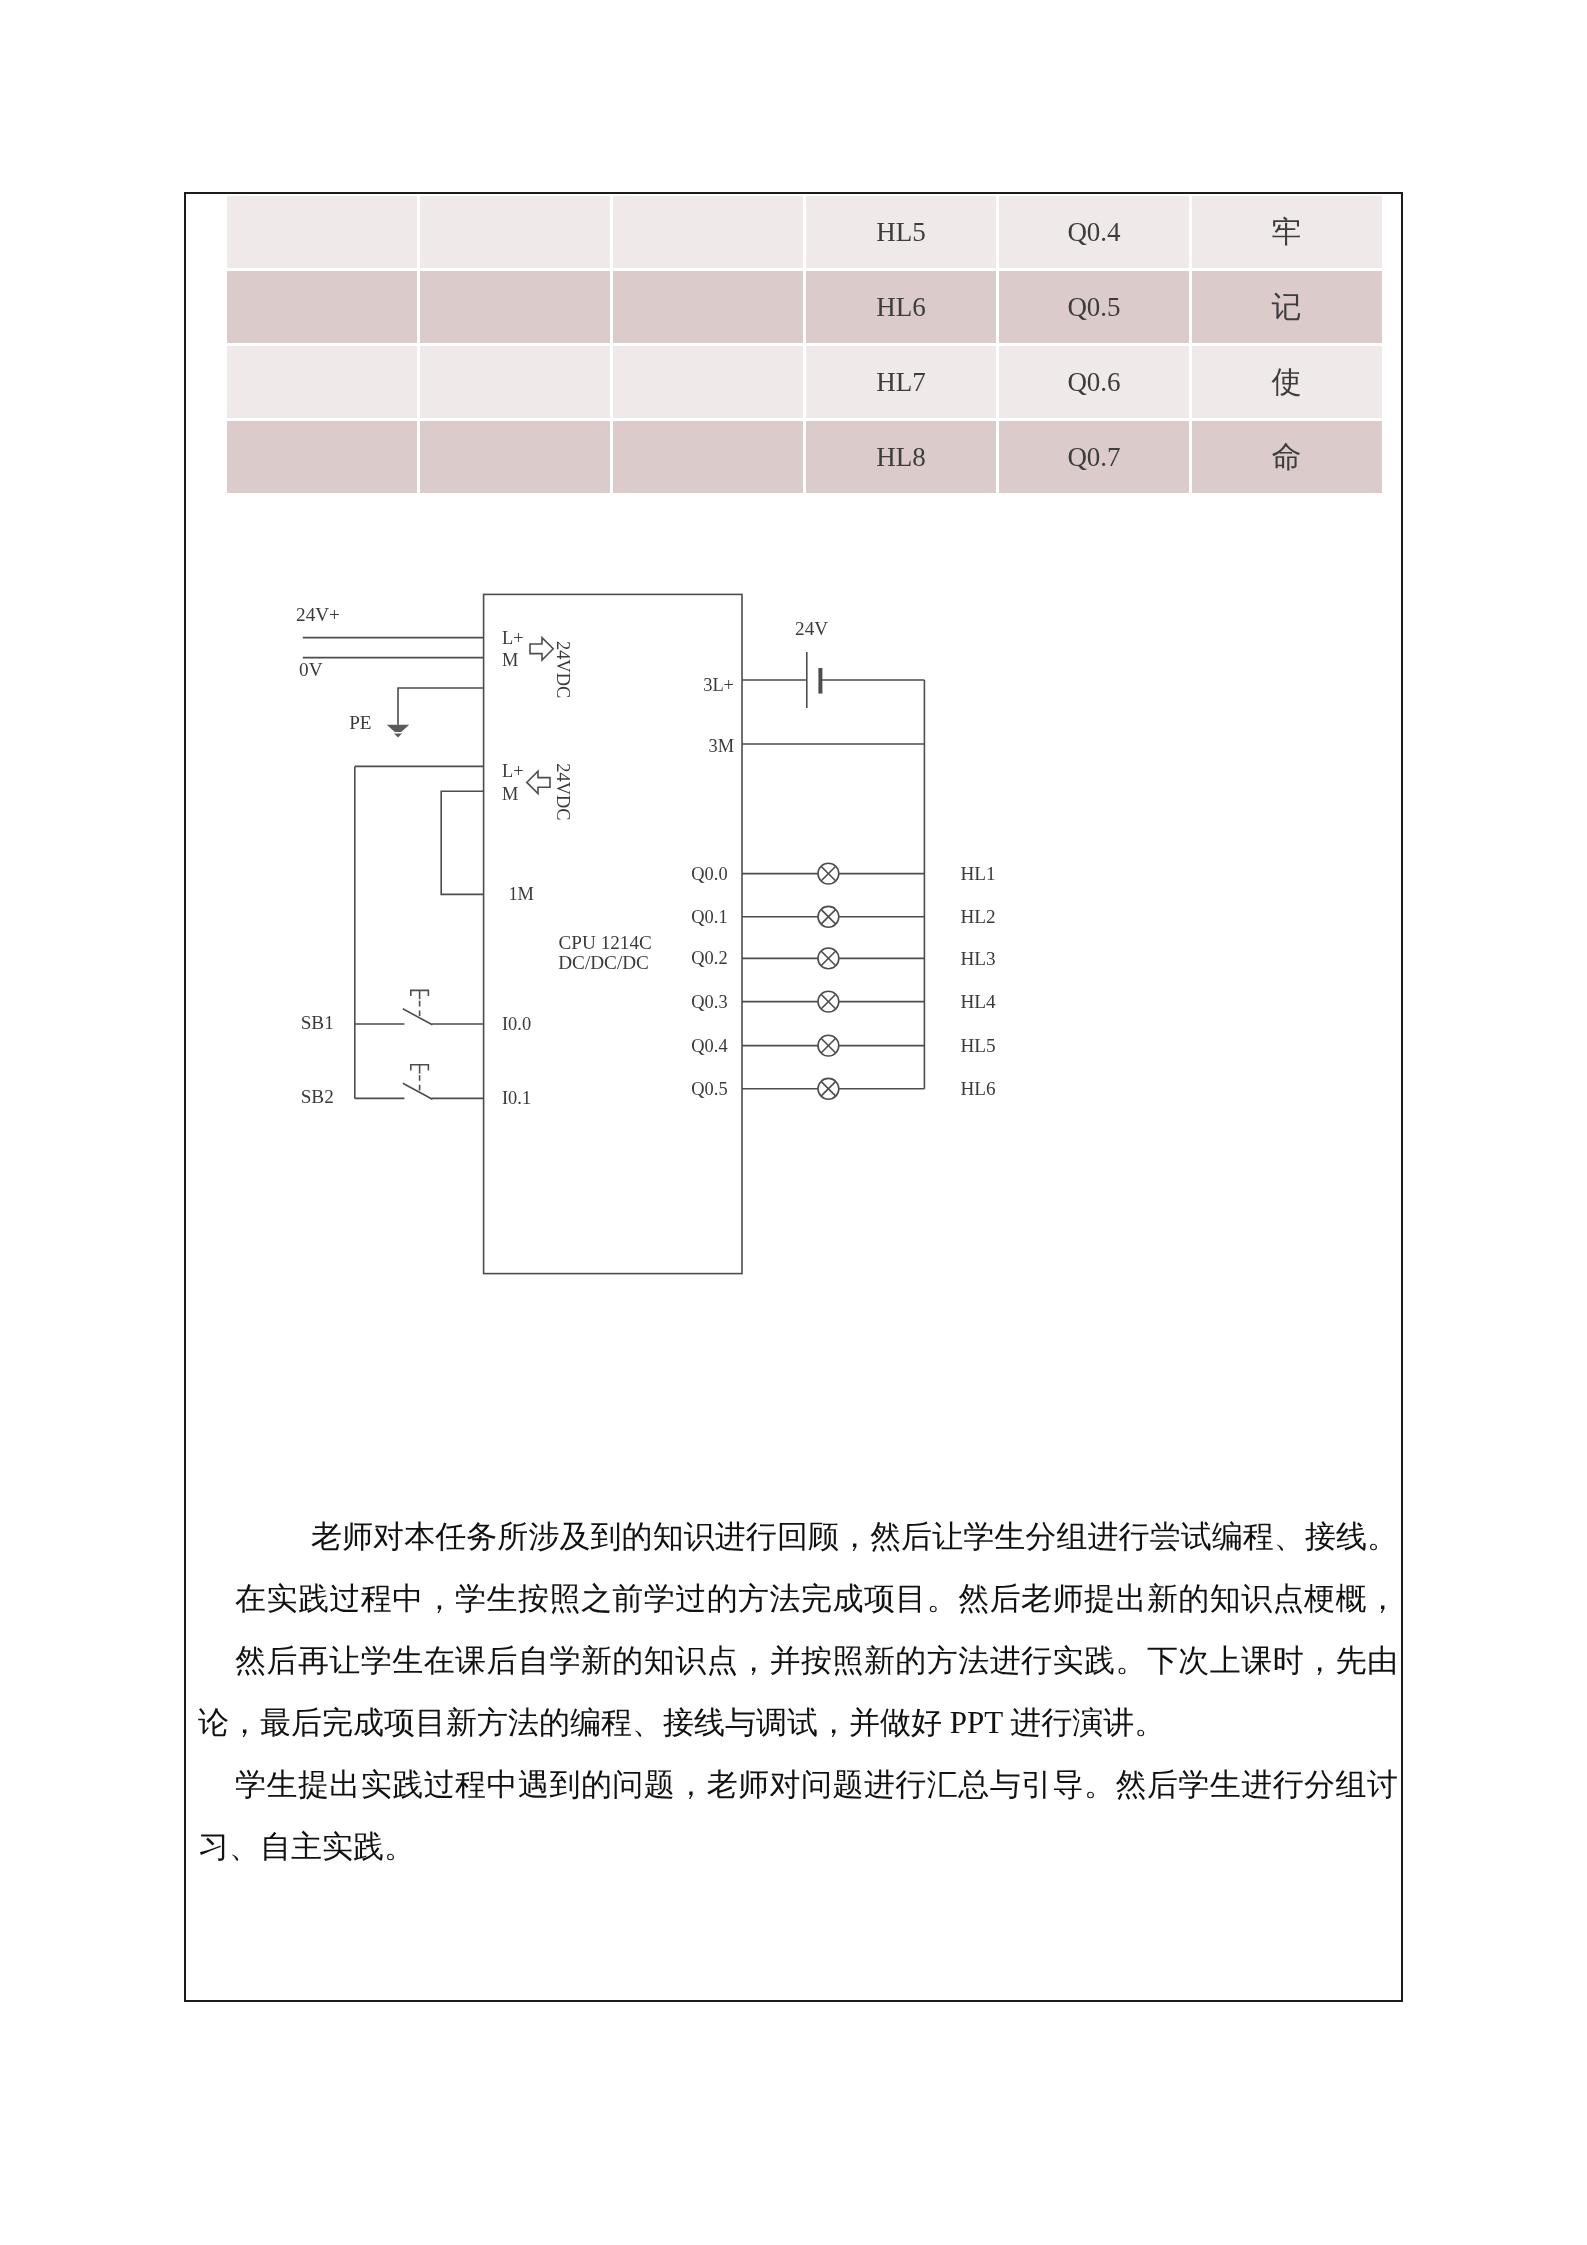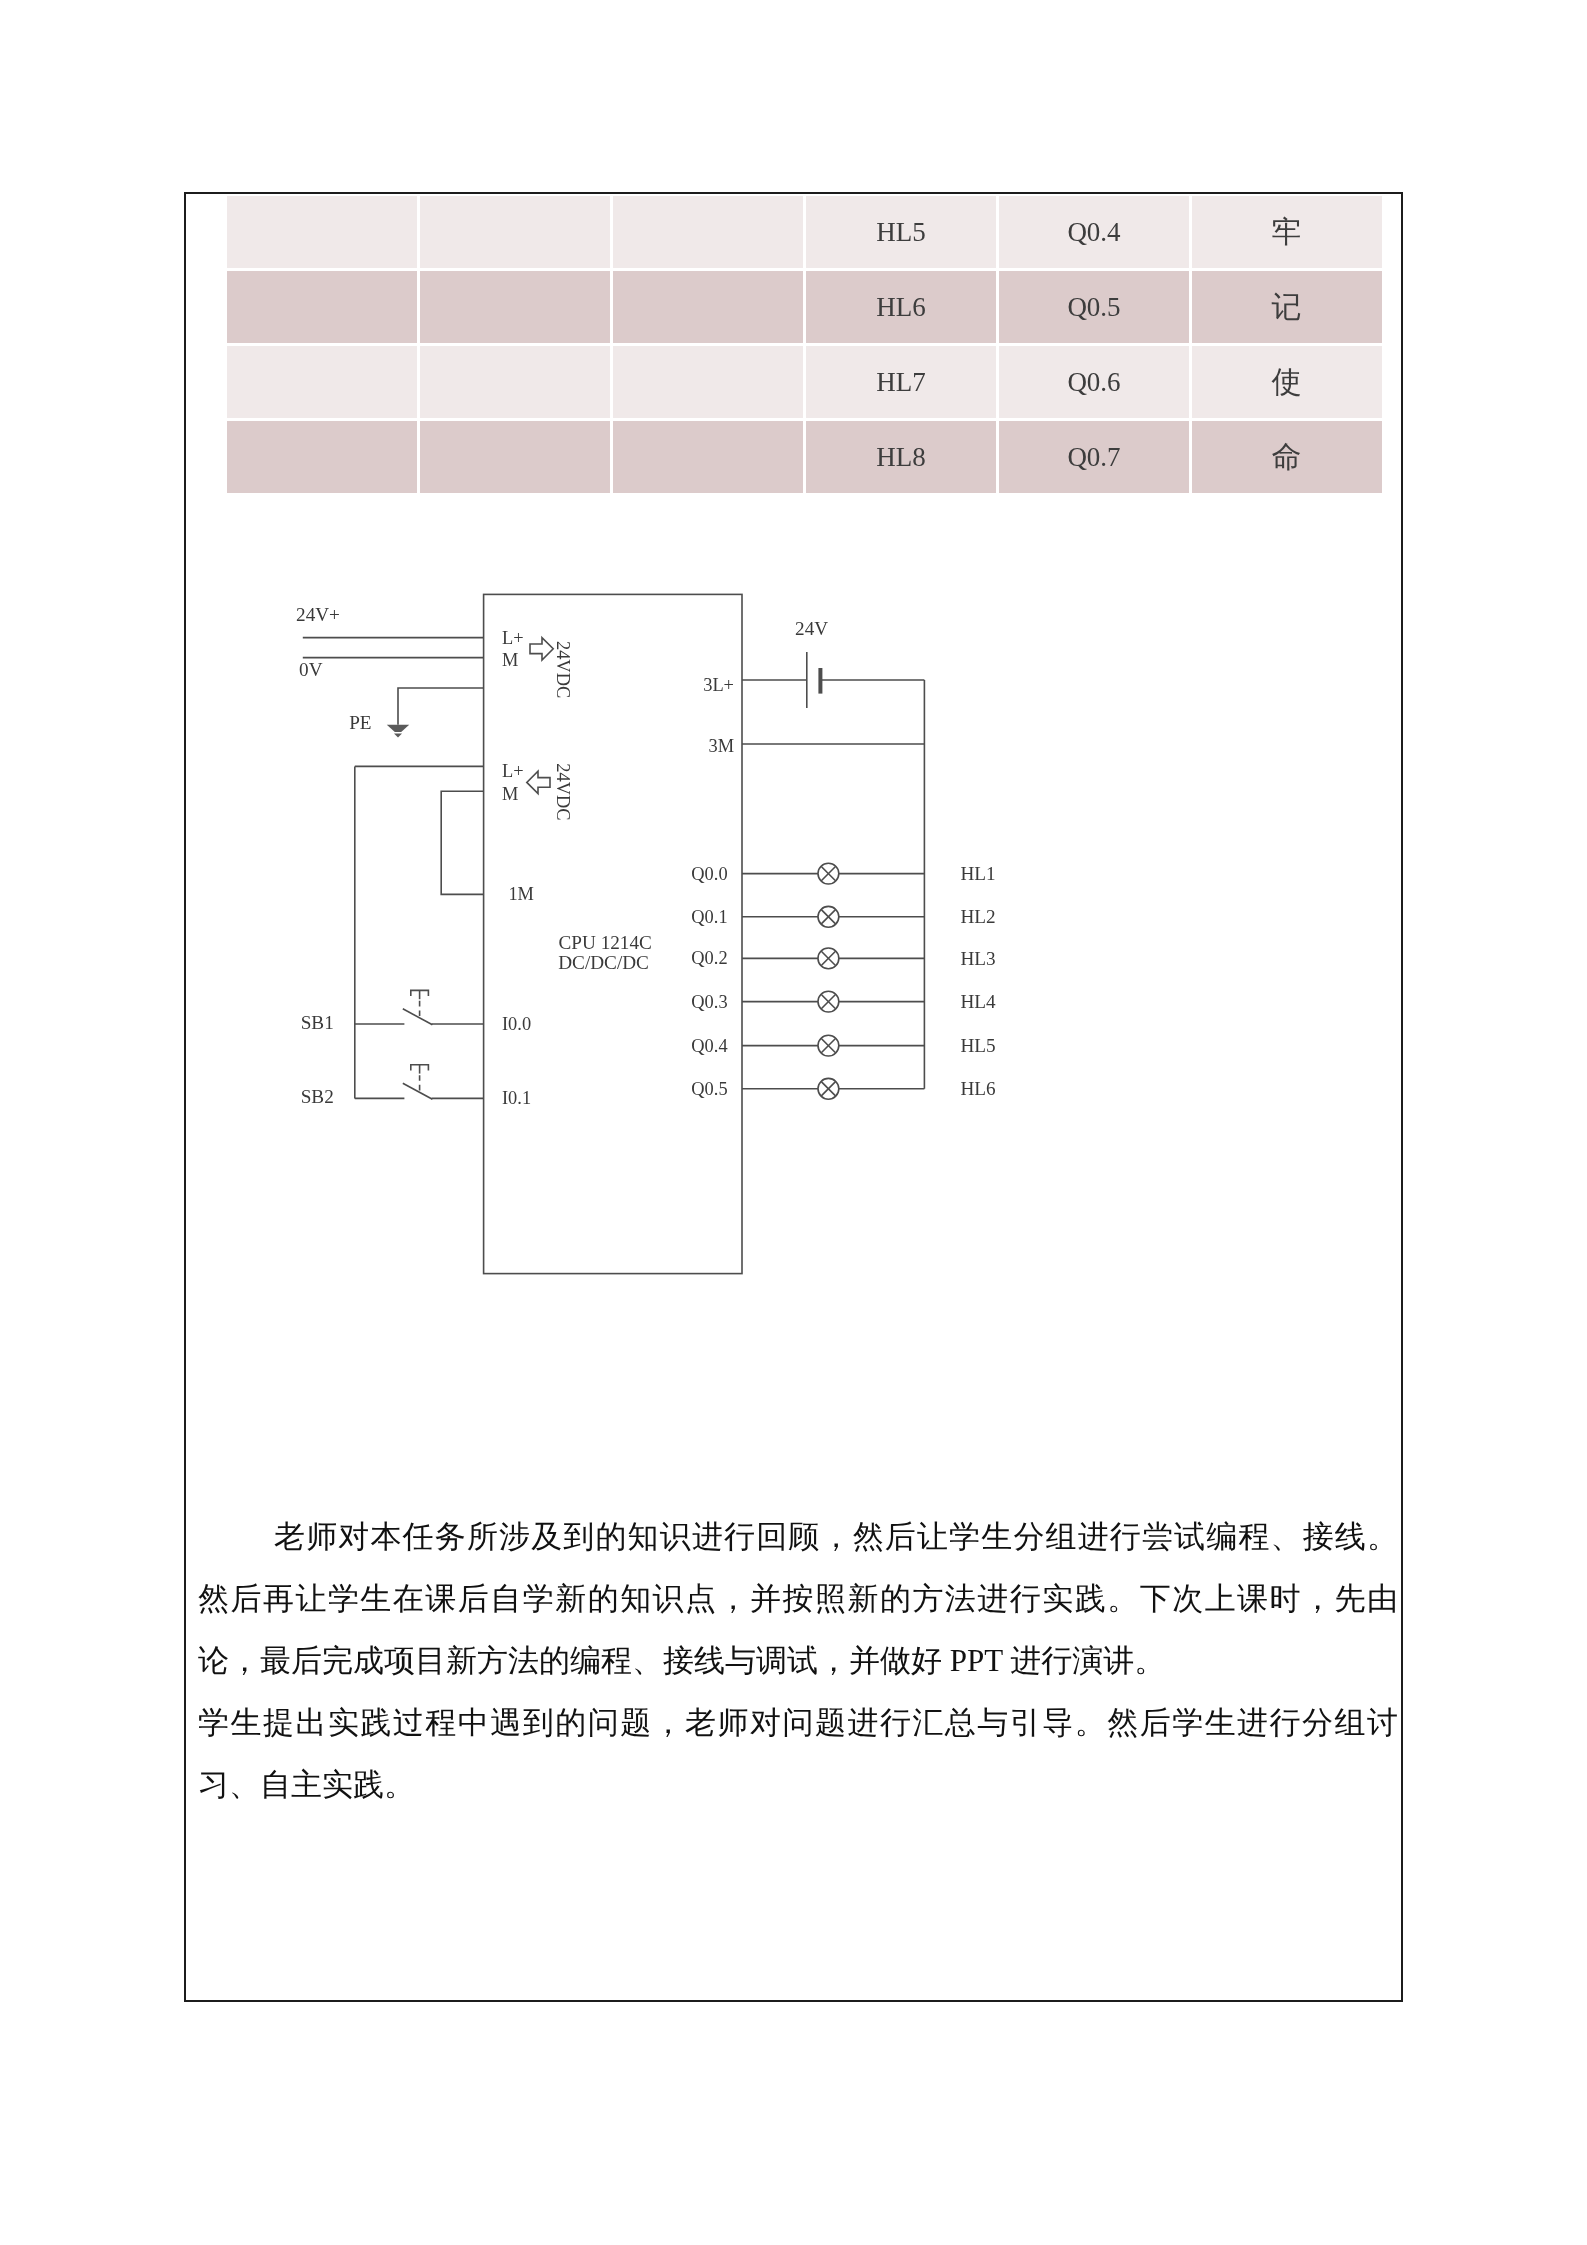--- a/index.html
+++ b/index.html
@@ -21,21 +21,21 @@
   .wire-thick{stroke:#4d4d4d;stroke-width:5;fill:none;}
   .dash{stroke:#4d4d4d;stroke-width:2;fill:none;stroke-dasharray:7 5;}
   .sym-fill{fill:#5a5a5a;stroke:none;}
   .lamp-c{fill:#ffffff;stroke:#4d4d4d;stroke-width:2;}
   .dlabel{fill:#3a3a3a;font-family:"Liberation Serif","DejaVu Serif",serif;font-size:24px;}
   .tlabel{fill:#3a3a3a;font-family:"Liberation Serif","DejaVu Serif",serif;font-size:23px;}
   
   #body-text{position:absolute;left:198px;top:1506px;width:1200px;
         font-size:31px;color:#111;}
   .tline{height:62px;line-height:62px;white-space:nowrap;}
-  .tline.fill{white-space:normal;text-align:justify;text-align-last:justify;}
+  .tline.fill{white-space:normal;text-align:justify;text-align-last:justify;margin-left:37px;}
   .tline.indent{padding-left:76px;}
 </style>
 </head>
 <body>
 
 <div id="page">
 
   <div id="doc-border"></div>
 
   <div id="io-table">
@@ -198,19 +198,20 @@
     <text x="1138" y="952" dominant-baseline="central" class="dlabel">HL1</text>
     <text x="1138" y="1006" dominant-baseline="central" class="dlabel">HL2</text>
     <text x="1138" y="1058" dominant-baseline="central" class="dlabel">HL3</text>
     <text x="1138" y="1112" dominant-baseline="central" class="dlabel">HL4</text>
     <text x="1138" y="1167" dominant-baseline="central" class="dlabel">HL5</text>
     <text x="1138" y="1221" dominant-baseline="central" class="dlabel">HL6</text>
   </svg>
 
   <div id="body-text">
     <div class="tline fill indent">老师对本任务所涉及到的知识进行回顾，然后让学生分组进行尝试编程、接线。</div>
+    <div class="tline fill">在实践过程中，学生按照之前学过的方法完成项目。然后老师提出新的知识点梗概，</div>
     <div class="tline fill">然后再让学生在课后自学新的知识点，并按照新的方法进行实践。下次上课时，先由</div>
     <div class="tline">论，最后完成项目新方法的编程、接线与调试，并做好 PPT 进行演讲。</div>
     <div class="tline fill">学生提出实践过程中遇到的问题，老师对问题进行汇总与引导。然后学生进行分组讨</div>
     <div class="tline">习、自主实践。</div>
   </div>
 
 </div>
 
 </body></html>

